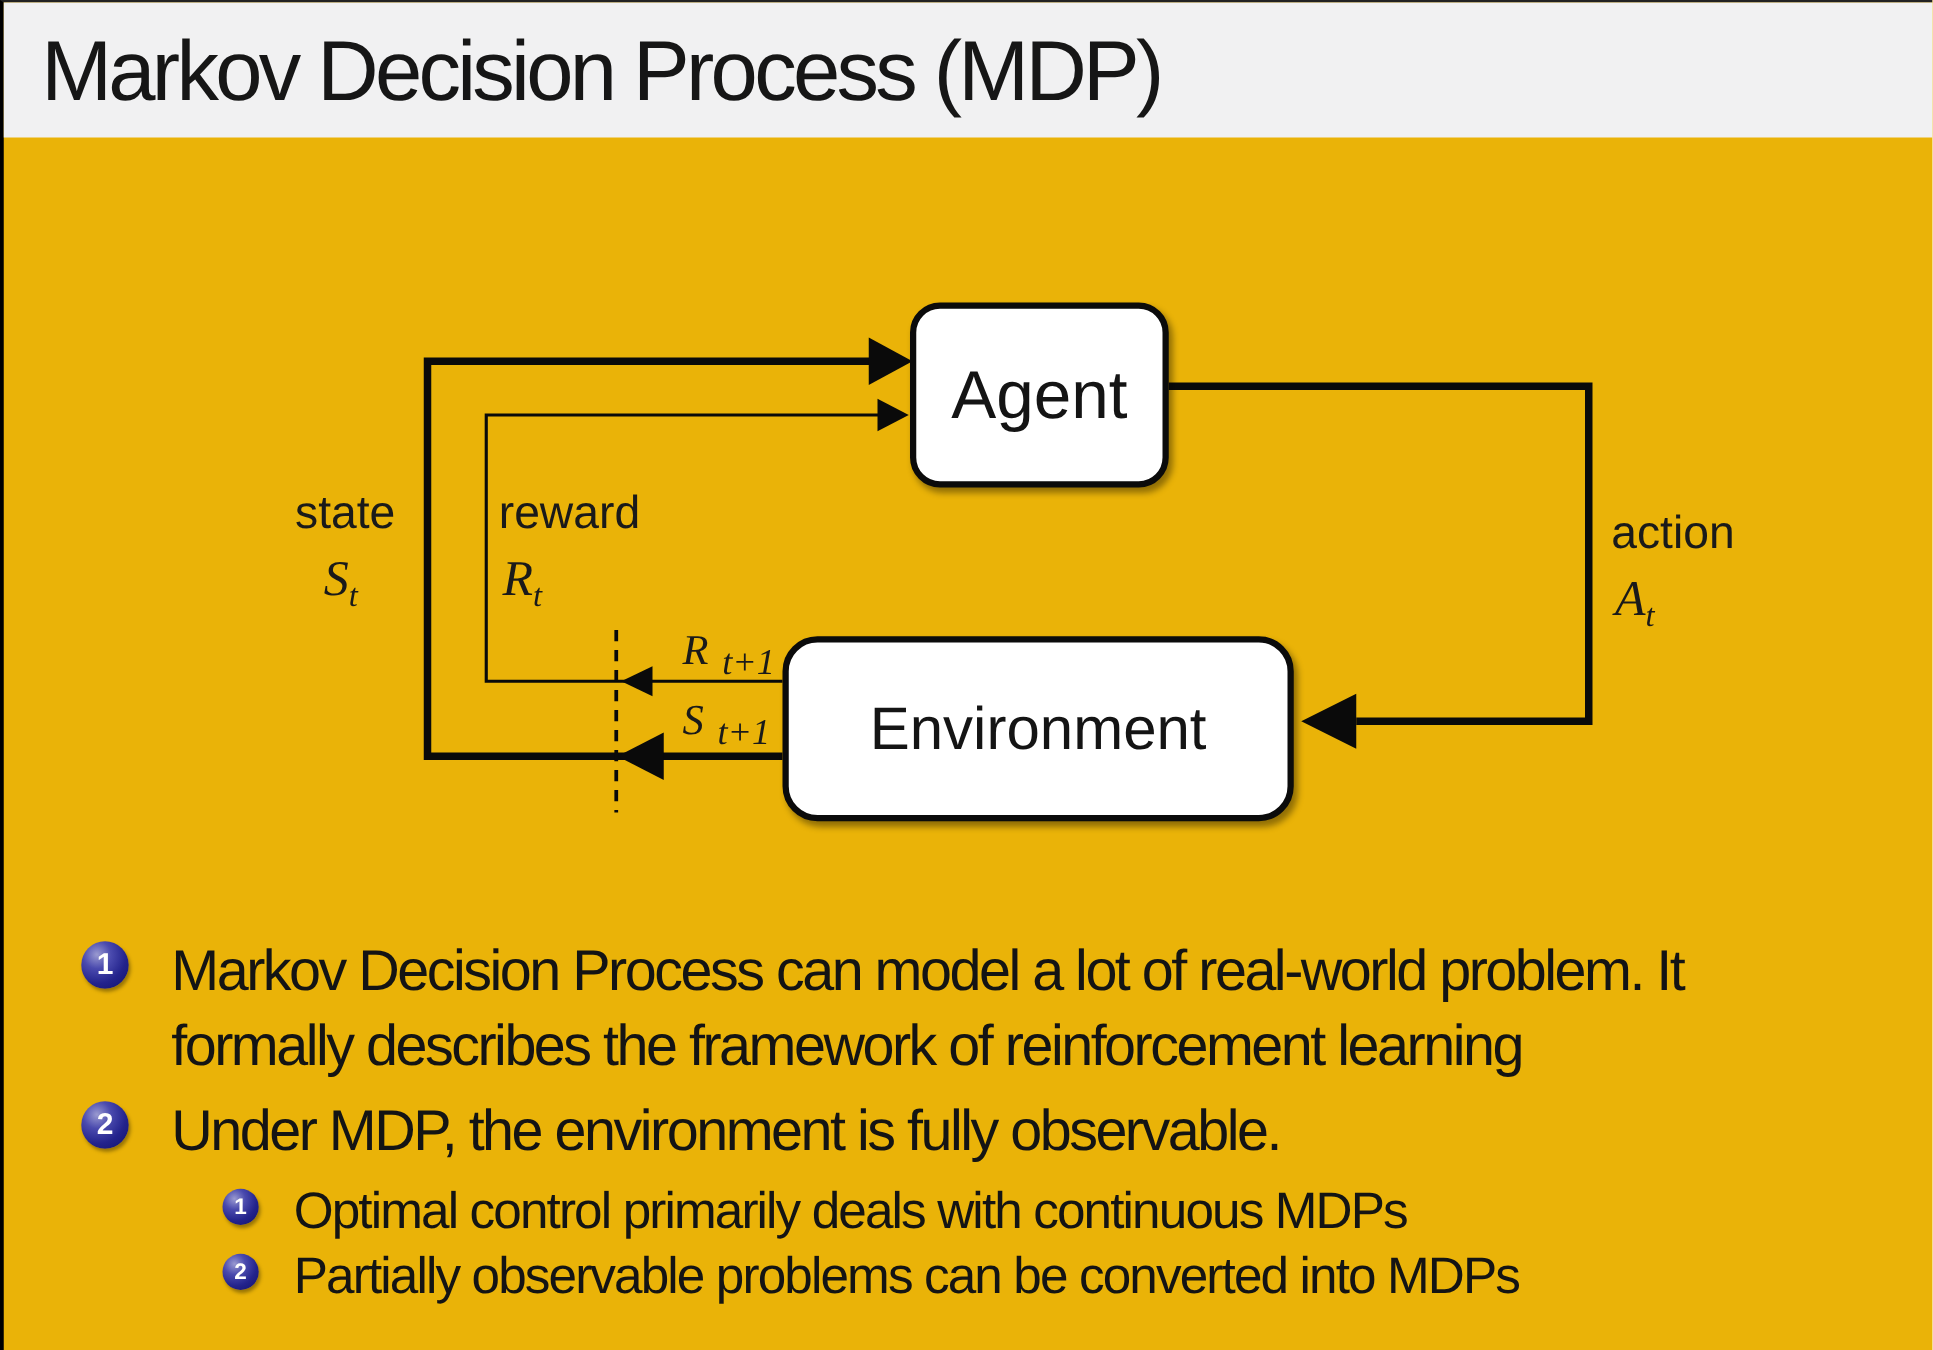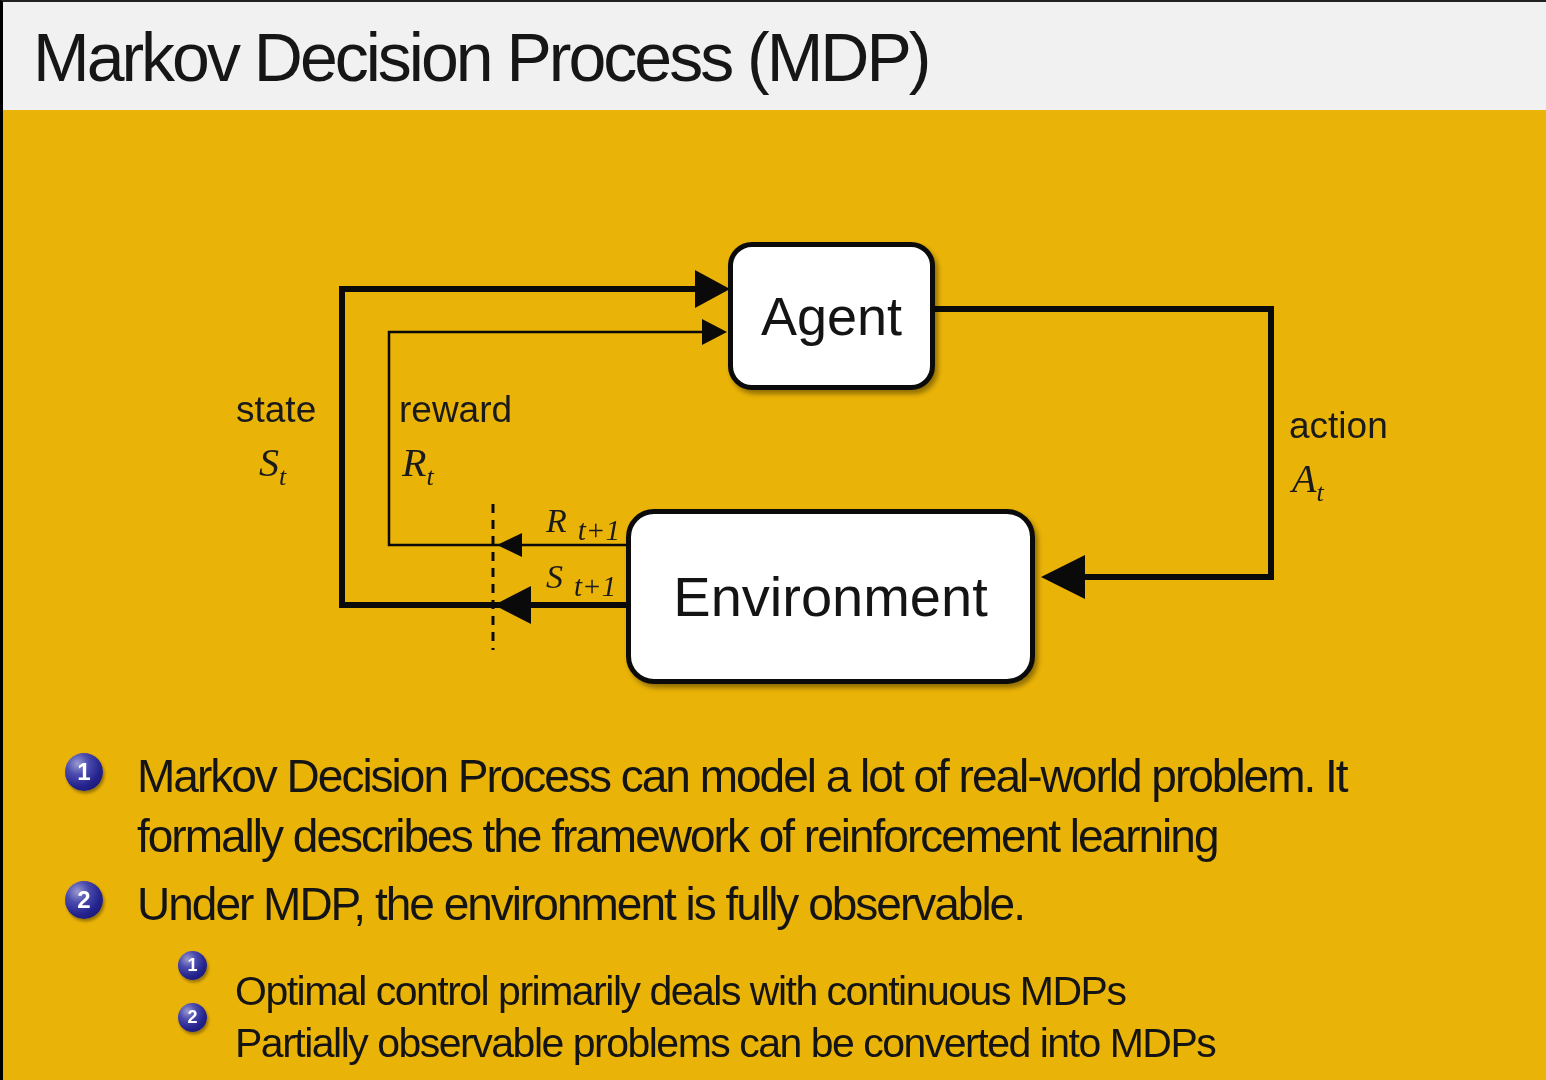--- a/index.html
+++ b/index.html
@@ -23,43 +23,43 @@
 
   
   .diagram-layer{position:absolute;left:0;top:0;width:1546px;height:1080px;}
   svg.wires{position:absolute;left:0;top:0;pointer-events:none;}
 
   .node{position:absolute;background:#fff;border:5px solid #0b0b0b;
         display:flex;align-items:center;justify-content:center;
         box-shadow:3px 4px 5px rgba(0,0,0,0.38);}
   .node-agent{left:725px;top:240px;width:207px;height:148px;border-radius:24px;
               font-size:54px;}
-  .node-env{left:623px;top:507px;width:409px;height:175px;border-radius:28px;
-            font-size:56px;justify-content:center;}
+  .node-env{left:623px;top:507px;width:409px;height:148px;border-radius:28px;
+            font-size:48px;justify-content:center;}
 
   .dlabel{position:absolute;font-size:37px;color:#1a1a1a;white-space:nowrap;}
   .math{position:absolute;font-family:"Liberation Serif",serif;font-style:italic;
         font-size:40px;color:#1a1a1a;white-space:nowrap;}
   .math .sub{font-size:26px;position:relative;top:9px;}
   .math.small{font-size:34px;}
   .math.small .sub{font-size:29px;top:8px;margin-left:11px;}
 
   
   .bullets{position:absolute;left:62px;top:744px;width:1460px;}
   .b-row{display:flex;align-items:flex-start;gap:34px;}
   .b-text{font-size:46px;letter-spacing:-2px;line-height:60px;white-space:nowrap;}
   .ball{flex:0 0 auto;width:38px;height:38px;margin-top:7px;border-radius:50%;
         background:radial-gradient(circle at 33% 28%, #9a9ad0 0%, #4a4aae 30%, var(--ball-blue) 62%, #11116a 100%);
         box-shadow:1.5px 2.5px 3px rgba(0,0,0,0.35);
         color:#fff;display:flex;align-items:center;justify-content:center;
         font-size:24px;font-weight:700;}
   .sub-list{margin-left:113px;margin-top:10px;}
   .sub-row{display:flex;align-items:flex-start;gap:28px;height:52px;}
   .sub-row .ball{width:29px;height:29px;margin-top:7px;font-size:18px;}
-  .sub-text{font-size:41px;letter-spacing:-1.5px;line-height:48px;white-space:nowrap;margin-top:23px;}
+  .sub-text{font-size:41px;letter-spacing:-1.5px;line-height:48px;white-space:nowrap;}
   .row-gap{height:8px;}
 </style>
 </head>
 <body>
 
 <div class="slide">
 
   <div class="title-band">
     <h1>Markov Decision Process (MDP)</h1>
   </div>

